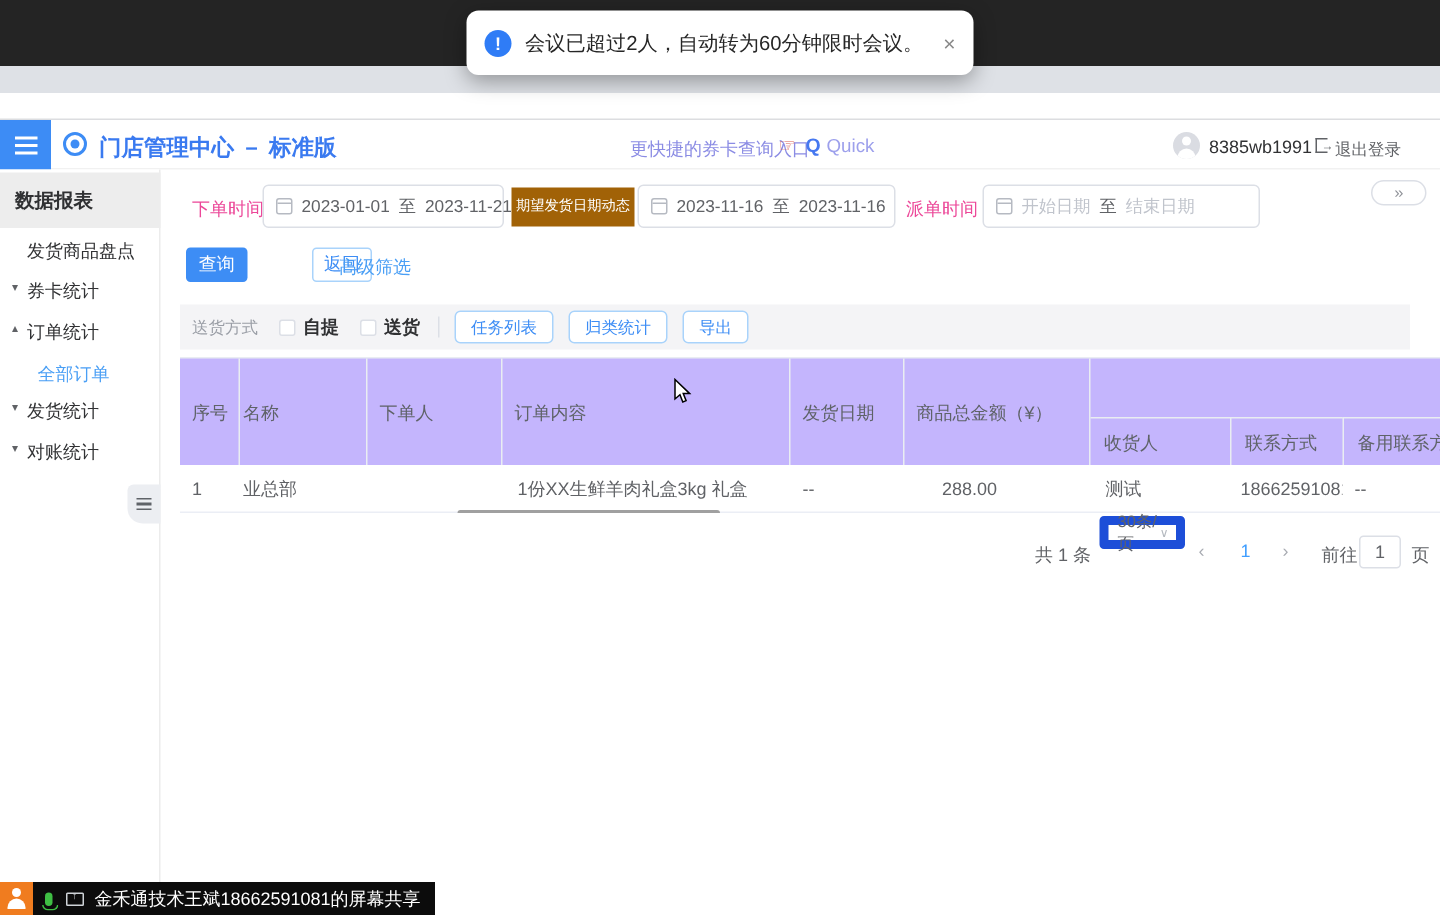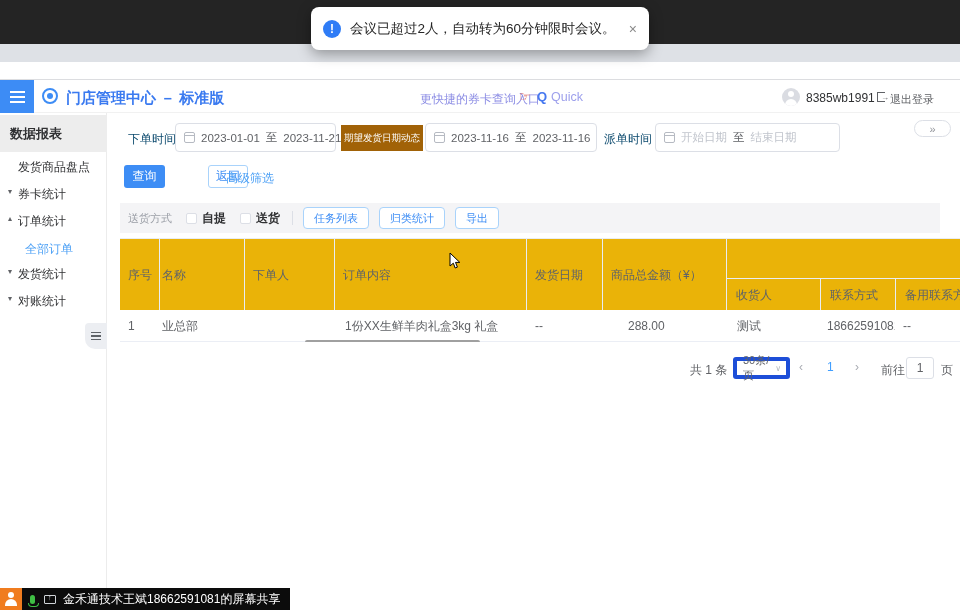--- a/index.html
+++ b/index.html
@@ -68,51 +68,51 @@
   
   #sidebar{left:0;top:113px;width:107px;height:497px;background:#fff;border-right:1px solid #ececec;}
   #side-head{left:0;top:115px;width:107px;height:37px;background:#ededed;display:flex;align-items:center;padding-left:10px;font-size:13px;font-weight:bold;color:#303133;}
   .side-item{position:absolute;height:18px;font-size:12px;color:#303133;white-space:nowrap;}
   .side-item .arr{position:absolute;left:8px;top:1px;font-size:8px;color:#606266;}
   .side-item .lb{position:absolute;left:18px;top:0;}
   .side-item.child .lb{left:25px;color:#4a9ff5;}
   #side-handle{left:85px;top:323px;width:22px;height:26px;background:#eceef2;border-radius:4px 0 0 10px;display:flex;flex-direction:column;justify-content:center;align-items:center;gap:2px;}
   #side-handle i{display:block;width:10px;height:1.5px;background:#5f6368;}
   
-  .flabel{position:absolute;font-size:12px;color:#0c4a6e;}
+  .flabel{position:absolute;font-size:12px;color:#ec4899;}
   .dinput{position:absolute;top:123px;height:29px;border:1px solid #dcdfe6;border-radius:4px;background:#fff;display:flex;align-items:center;padding:0 8px;gap:6px;font-size:11.5px;color:#606266;white-space:nowrap;}
   .cal{width:11px;height:11px;border:1px solid #b6bac2;border-radius:2px;position:relative;flex:0 0 11px;}
   .cal:before{content:"";position:absolute;top:2px;left:0;right:0;height:1px;background:#b6bac2;}
   .ph{color:#c0c4cc;}
   #exp-tag{left:341px;top:125px;height:26px;background:#a16207;color:#fff;font-size:9.5px;line-height:26px;padding:0 3px;white-space:nowrap;}
   #collapse-pill{left:914px;top:120px;width:37px;height:17px;border:1px solid #dcdfe6;border-radius:9px;background:#fff;color:#909399;font-size:11px;display:flex;align-items:center;justify-content:center;}
   
   .btn{position:absolute;height:23px;border-radius:3px;font-size:12px;display:flex;align-items:center;justify-content:center;}
   #btn-query{left:124px;top:165px;width:41px;background:#3d8df5;color:#fff;}
   #btn-back{left:176px;top:165px;width:40px;background:#fff;border:1px solid #a9d3fb;color:#3d8df5;margin-left:32px;}
   #link-adv{left:226px;top:170px;font-size:12px;color:#4a9ff5;}
   
   #graybar{left:120px;top:203px;width:820px;height:30px;background:#f4f4f6;display:flex;align-items:center;padding-left:8px;}
   #graybar .glabel{font-size:11px;color:#9a9ea6;}
   .cb{width:11px;height:11px;border:1px solid #dcdfe6;background:#fff;border-radius:2px;margin-left:14px;flex:0 0 11px;}
   .cblb{font-size:12px;color:#303133;margin-left:5px;font-weight:bold;}
   .vdiv{width:1px;height:14px;background:#dcdfe6;margin-left:12px;}
   .obtn{height:22px;margin-left:10px;padding:0 10px;background:#fff;border:1px solid #a9d3fb;border-radius:4px;color:#3d8df5;font-size:11px;display:flex;align-items:center;}
   
   #table{left:120px;top:238px;width:840px;height:104px;overflow:hidden;}
-  #thead{position:absolute;left:0;top:0;width:840px;height:88px;background:#eab308;border-top:1px solid #e9edf2;border-bottom:6px solid #701a75;}
+  #thead{position:absolute;left:0;top:0;width:840px;height:88px;background:#c4b5fd;border-top:1px solid #e9edf2;border-bottom:6px solid #701a75;}
   .th{position:absolute;top:0;height:72px;display:flex;align-items:center;padding-left:8px;font-size:12px;color:#5f6368;border-right:1px solid #e9edf2;white-space:nowrap;overflow:hidden;}
   .subth{position:absolute;top:39px;height:33px;display:flex;align-items:center;padding-left:9px;font-size:12px;color:#5f6368;border-top:1px solid #e9edf2;white-space:nowrap;}
   .subth.bl{border-left:1px solid #e9edf2;}
   #trow{position:absolute;left:0;top:72px;width:840px;height:32px;background:#fff;border-bottom:1px solid #ebeef5;}
   .td{position:absolute;top:0;height:32px;display:flex;align-items:center;padding-left:8px;font-size:12px;color:#606266;white-space:nowrap;overflow:hidden;}
   #hscroll{position:absolute;left:185px;top:102px;width:175px;height:4px;background:#a0a0a0;border-radius:2px;}
   
   .pg{position:absolute;font-size:12px;color:#606266;white-space:nowrap;}
-  #pg-size{left:733px;top:357px;width:57px;height:22px;border:4px solid #1d4ed8;border-radius:3px;background:#fff;display:flex;align-items:center;padding-left:6px;font-size:11px;color:#606266;}
+  #pg-size{left:733px;top:344px;width:57px;height:22px;border:6px solid #1d4ed8;border-radius:3px;background:#fff;display:flex;align-items:center;padding-left:6px;font-size:11px;color:#606266;}
   #pg-size .caret{margin-left:auto;margin-right:5px;font-size:8px;color:#b4b9bf;}
   #pg-goto{left:906px;top:357px;width:28px;height:22px;border:1px solid #dcdfe6;border-radius:3px;text-align:center;font-size:12px;color:#606266;font-family:"Liberation Sans",sans-serif;}
   
   #sharebar{left:0;top:588px;width:290px;height:22px;background:#0c0c0c;display:flex;align-items:center;}
   #share-person{width:22px;height:22px;background:#f07c1f;position:relative;flex:0 0 22px;}
   #share-person:before{content:"";position:absolute;left:8px;top:4px;width:6px;height:6px;border-radius:50%;background:#fff;}
   #share-person:after{content:"";position:absolute;left:5px;top:11px;width:12px;height:7px;border-radius:6px 6px 0 0;background:#fff;}
   #mic{width:5px;height:9px;background:#3fbf44;border-radius:3px;margin-left:8px;position:relative;flex:0 0 5px;}
   #mic:after{content:"";position:absolute;left:-2px;bottom:-3px;width:9px;height:3px;border:1px solid #3fbf44;border-top:none;border-radius:0 0 4px 4px;}
   #mon{width:12px;height:9px;border:1px solid #cfd3d8;border-radius:1px;margin-left:9px;position:relative;flex:0 0 12px;}

